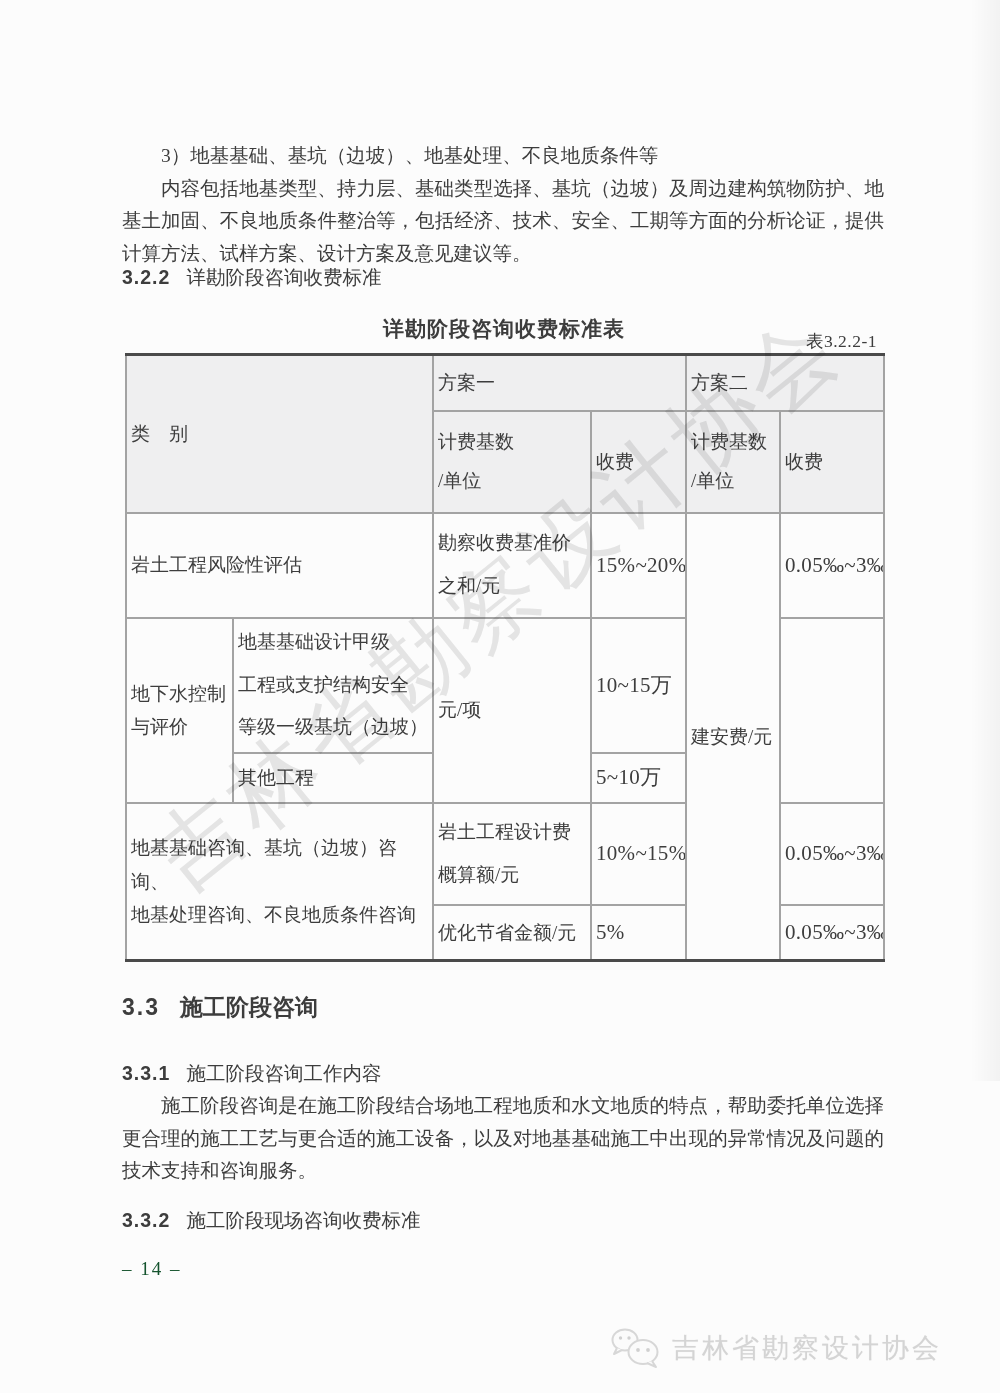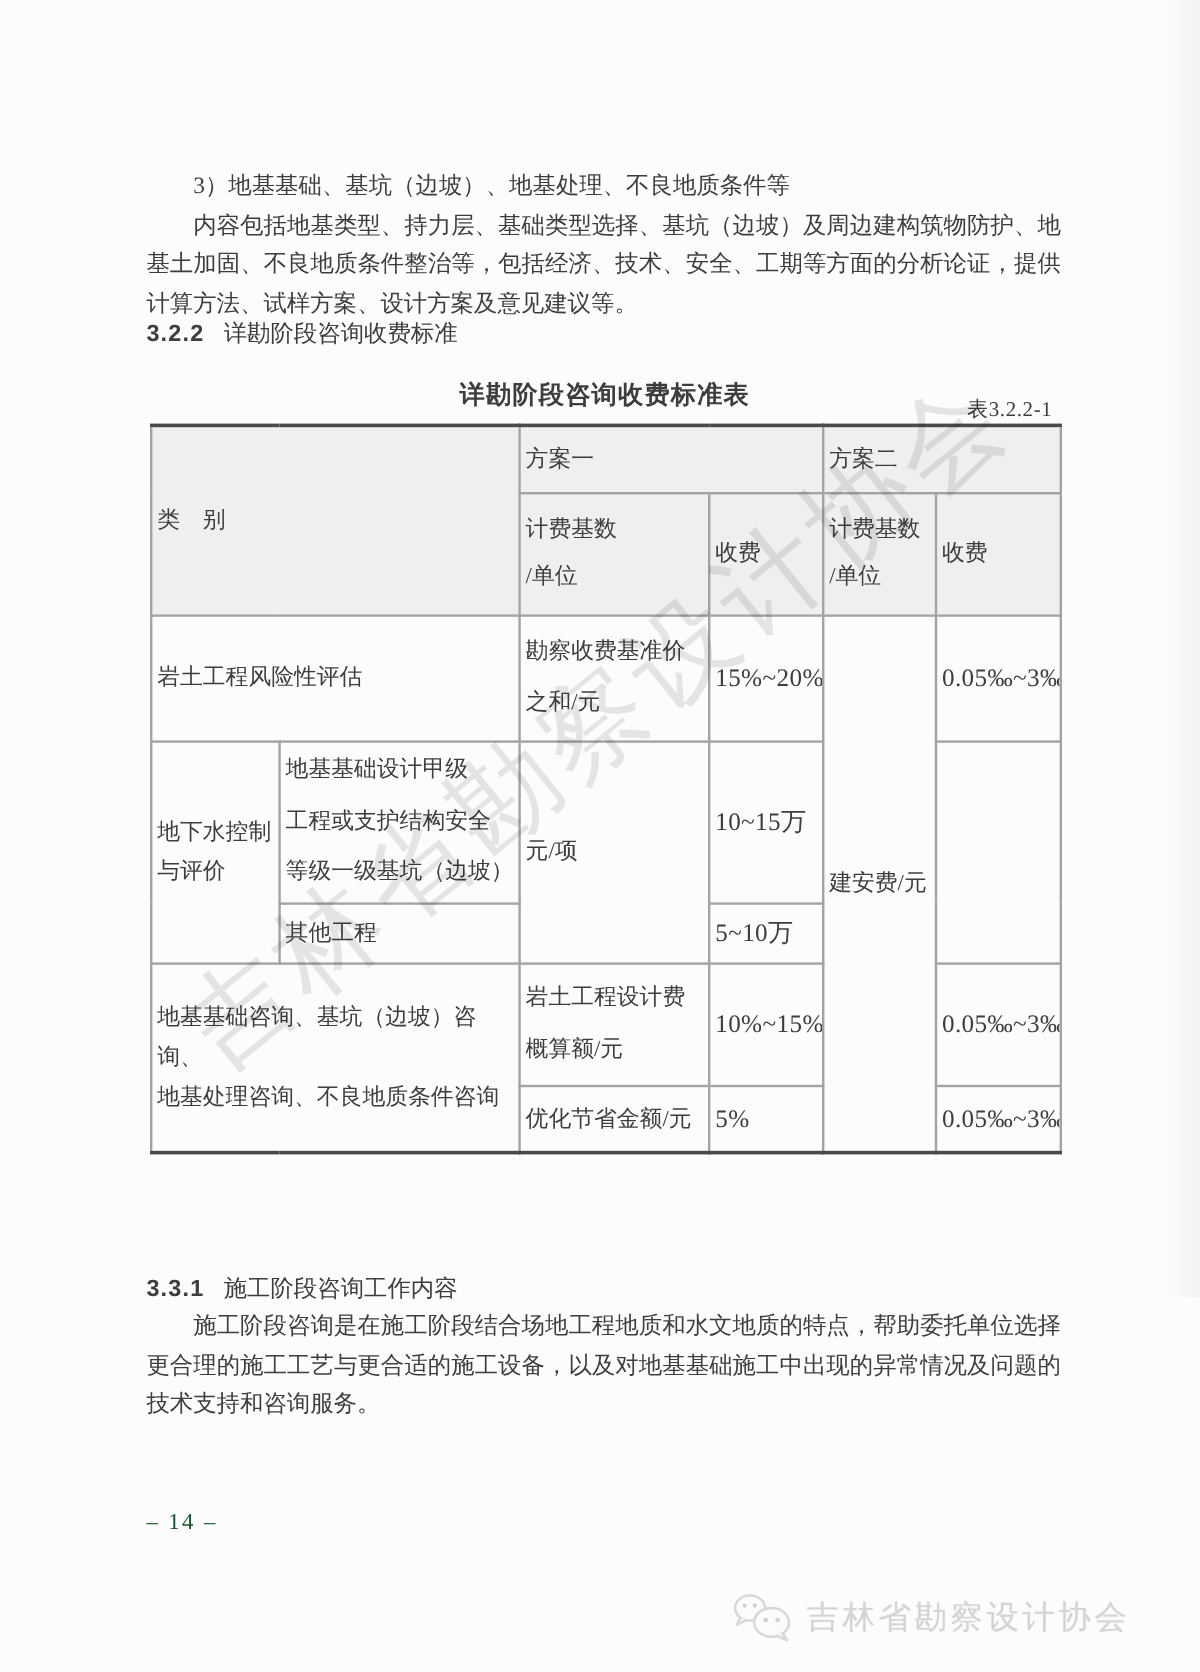--- a/index.html
+++ b/index.html
@@ -177,27 +177,33 @@
       </tr>
       <tr style="height:56px;">
         <td>优化节省金额/元</td>
         <td class="num">5%</td>
         <td class="num">0.05‰~3‰</td>
       </tr>
     </tbody>
       </table>
   </div>
 
+  <div class="h33">
+    <span class="num">3.3</span><span>施工阶段咨询</span>
+  </div>
 
   <div class="heading-sub h331">
     <span class="num">3.3.1</span><span>施工阶段咨询工作内容</span>
   </div>
 
   <div class="para-331">施工阶段咨询是在施工阶段结合场地工程地质和水文地质的特点，帮助委托单位选择更合理的施工工艺与更合适的施工设备，以及对地基基础施工中出现的异常情况及问题的技术支持和咨询服务。</div>
 
+  <div class="heading-sub h332">
+    <span class="num">3.3.2</span><span>施工阶段现场咨询收费标准</span>
+  </div>
 
   <div class="page-number">– 14 –</div>
 
   <div class="watermark">吉林省勘察设计协会</div>
 
   <div class="footer-brand">
     <svg class="wechat-icon" viewBox="0 0 52 44" xmlns="http://www.w3.org/2000/svg">
       <g fill="none" stroke="#d7d7d7" stroke-width="2">
         <ellipse cx="15" cy="14" rx="12.5" ry="10.5" fill="#fbfbfb"></ellipse>
         <path d="M7 22 L4 28 L12 24" fill="#fbfbfb" stroke-linejoin="round"></path>

